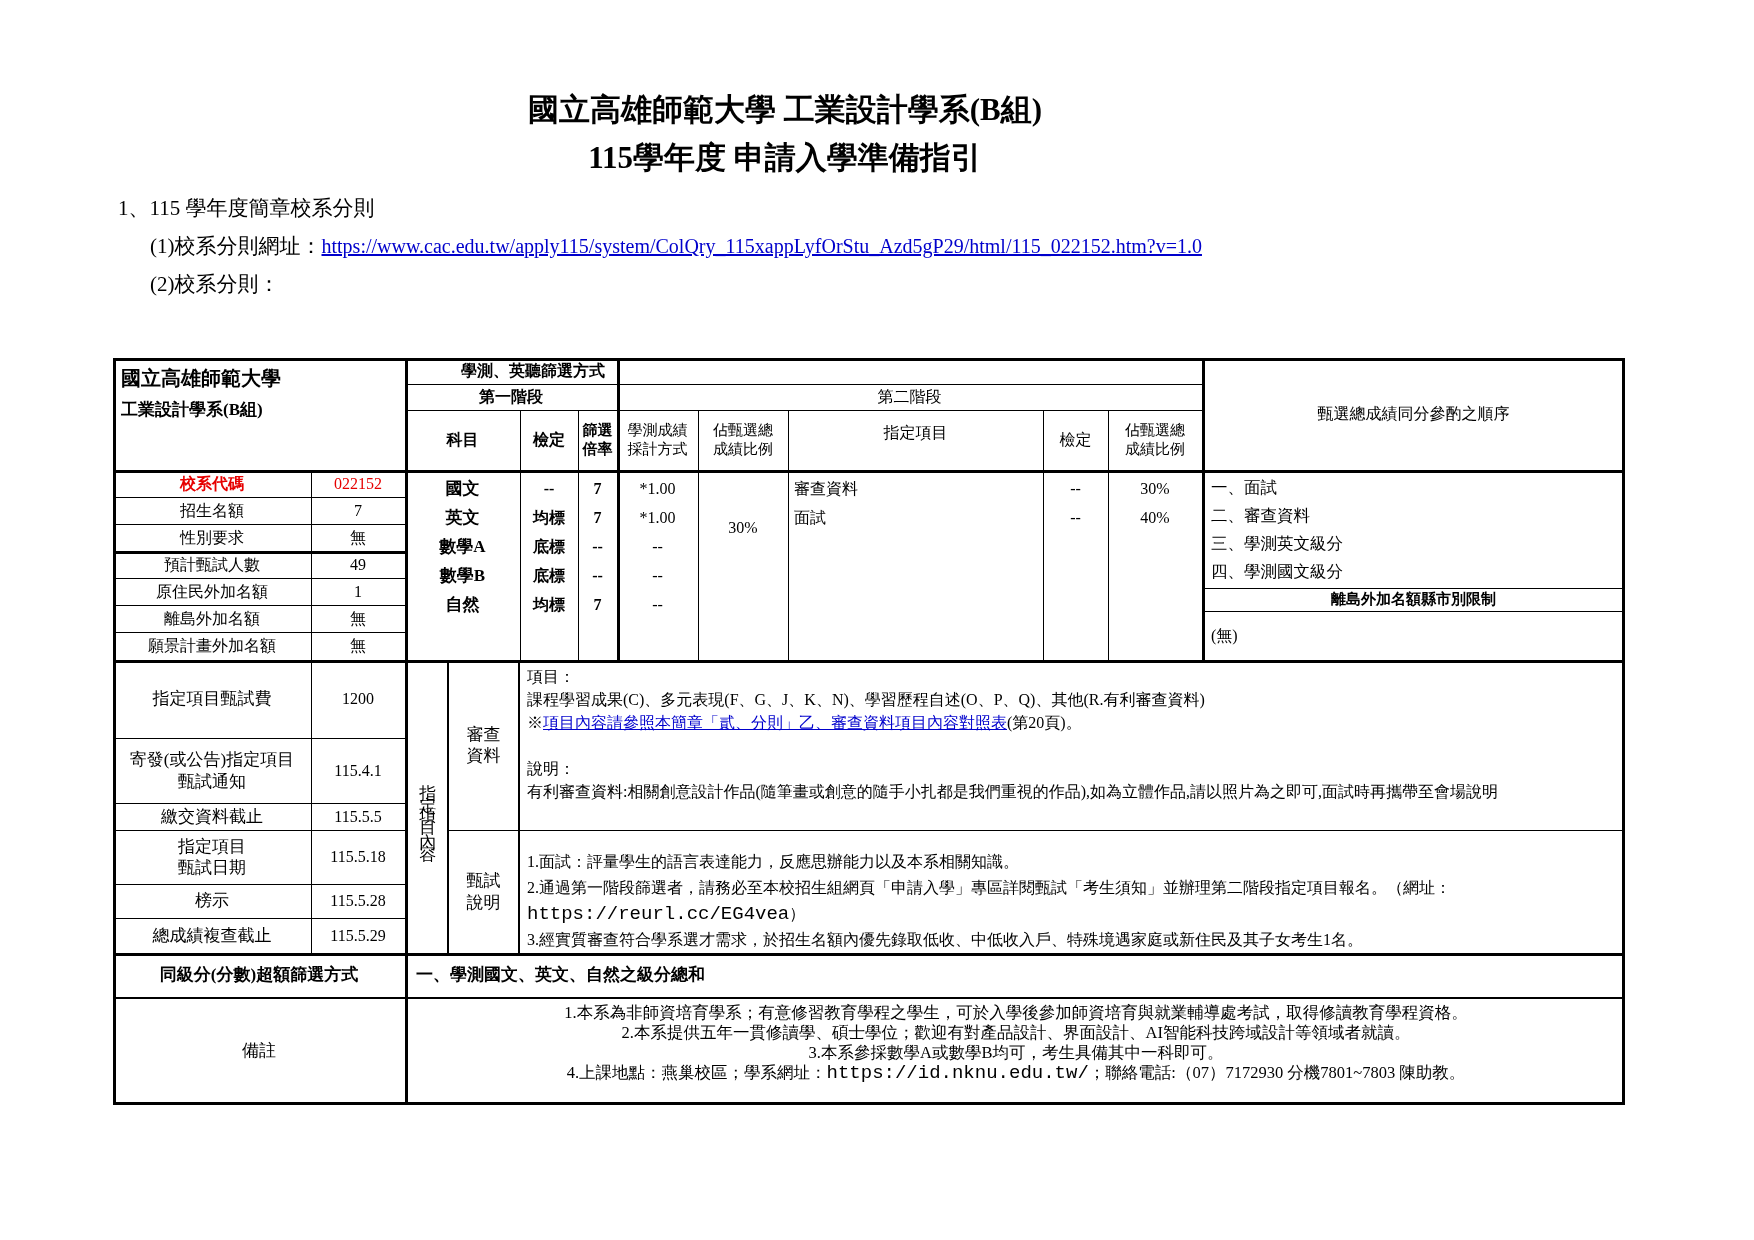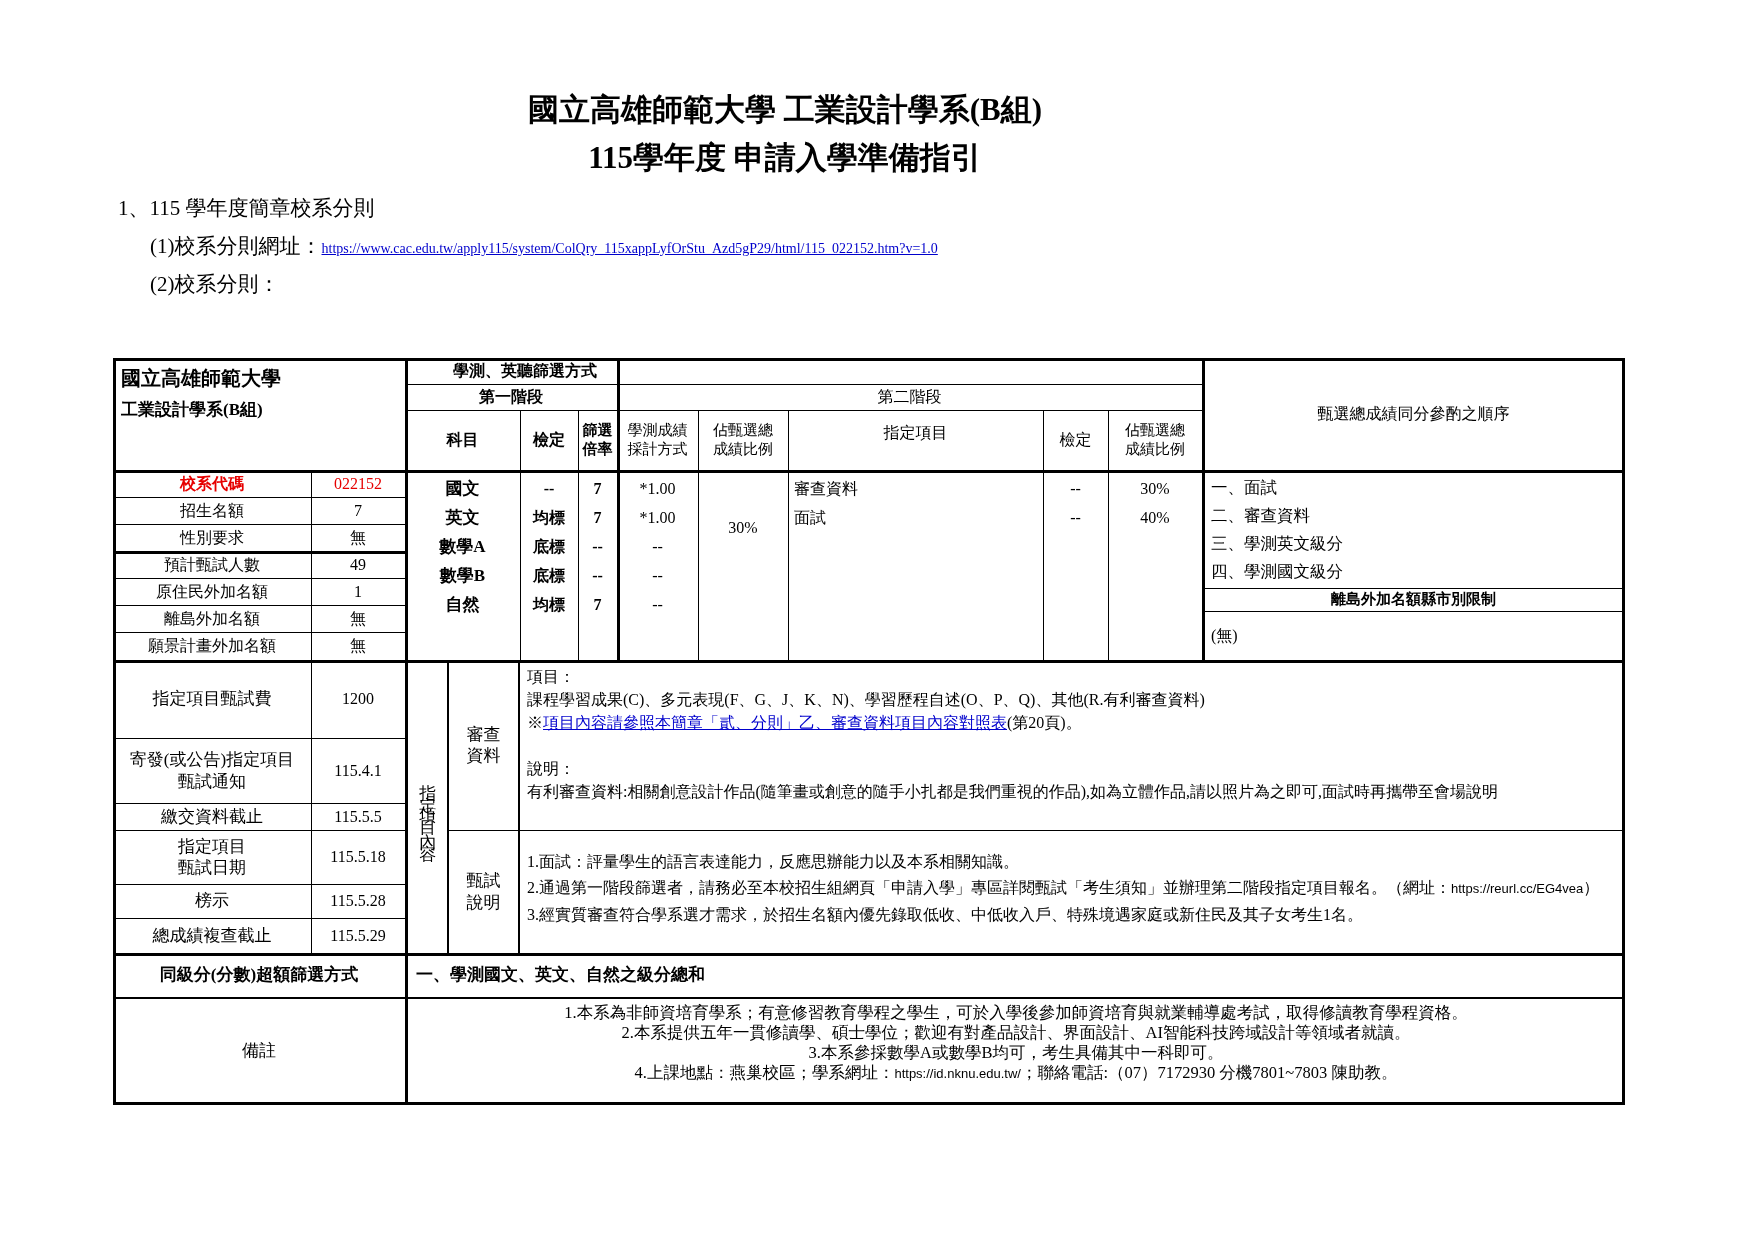--- a/index.html
+++ b/index.html
@@ -3,21 +3,21 @@
 <meta charset="utf-8">
 <style>
   html,body{margin:0;padding:0;background:#fff;}
   .page{position:relative;width:1754px;height:1240px;background:#fff;overflow:hidden;
         font-family:"Liberation Serif","DejaVu Serif",serif;color:#000;padding-left:13px;}
   .titles{position:absolute;left:0;top:86px;width:1570px;text-align:center;}
   .titles .t{font-size:31px;font-weight:bold;line-height:48px;}
   .intro1{position:absolute;left:118px;top:194px;font-size:21px;}
   .intro2{position:absolute;left:150px;top:232px;font-size:21px;}
   .intro3{position:absolute;left:150px;top:270px;font-size:21px;}
-  a.doclink{color:#0000cc;text-decoration:underline;font-size:14px;cursor:pointer;}
+  a.doclink{color:#0000cc;text-decoration:underline;font-size:20px;cursor:pointer;}
   .tbl{position:absolute;left:113px;top:358px;width:1512px;height:747px;}
   .ln{position:absolute;background:#000;}
   .cell{position:absolute;display:flex;align-items:center;justify-content:center;
         text-align:center;font-size:16px;line-height:1.25;}
   .lf{justify-content:flex-start;text-align:left;}
   .top{align-items:flex-start;}
   .b{font-weight:bold;}
   .red{color:#e60000;}
   .sm{font-size:15px;}
   .w62{display:inline-block;width:64px;}
@@ -29,21 +29,21 @@
   .olist{position:absolute;text-align:left;}
   .olist div{height:28px;line-height:28px;font-size:16.5px;}
   .vert{writing-mode:vertical-lr;text-orientation:upright;letter-spacing:12px;font-size:17px;}
   .rc{position:absolute;text-align:left;}
   .rc p{margin:0;font-size:16px;line-height:23px;}
   .rc p.gapup{margin-top:23px;}
   .ec{position:absolute;text-align:left;}
   .ec p{margin:0;font-size:16px;line-height:26px;}
   .rem{position:absolute;text-align:center;}
   .rem p{margin:0;font-size:16.5px;line-height:20px;}
-  .mono{font-family:Liberation Sans, sans-serif;font-size:13px;}
+  .mono{font-family:Liberation Mono, monospace;font-size:19px;}
   .f17{font-size:17px;}
 </style>
 </head>
 <body>
 
 <div class="page">
 
   <div class="titles">
     <div class="t">國立高雄師範大學 工業設計學系(B組)</div>
     <div class="t">115學年度 申請入學準備指引</div>
@@ -91,21 +91,21 @@
     <i class="ln" style="left:334px;top:472px;width:1178px;height:1px"></i>
     <i class="ln" style="left:0;top:526px;width:292px;height:1px"></i>
     <i class="ln" style="left:0;top:560px;width:292px;height:1px"></i>
     <i class="ln" style="left:0;top:595px;width:1512px;height:3px"></i>
     <i class="ln" style="left:0;top:639px;width:1512px;height:2px"></i>
 
     <div class="cell lf top" style="left:8px;top:8px;width:280px;height:100px;flex-direction:column;align-items:flex-start;">
       <div class="b" style="font-size:20px">國立高雄師範大學</div>
       <div class="b" style="font-size:17px;margin-top:8px">工業設計學系(B組)</div>
     </div>
-    <div class="cell b" style="left:292px;top:0;width:240px;height:26px">學測、英聽篩選方式</div>
+    <div class="cell b" style="left:300px;top:0;width:240px;height:26px">學測、英聽篩選方式</div>
     <div class="cell" style="left:1089px;top:0;width:423px;height:112px">甄選總成績同分參酌之順序</div>
     <div class="cell b" style="left:292px;top:26px;width:212px;height:26px">第一階段</div>
     <div class="cell" style="left:504px;top:26px;width:585px;height:26px">第二階段</div>
 
     <div class="cell b" style="left:292px;top:52px;width:115px;height:60px">科目</div>
     <div class="cell b" style="left:407px;top:52px;width:58px;height:60px">檢定</div>
     <div class="cell b sm" style="left:465px;top:52px;width:39px;height:60px">
         <span class="w40">篩選倍率</span>
       </div>
     <div class="cell sm" style="left:504px;top:52px;width:81px;height:60px">

